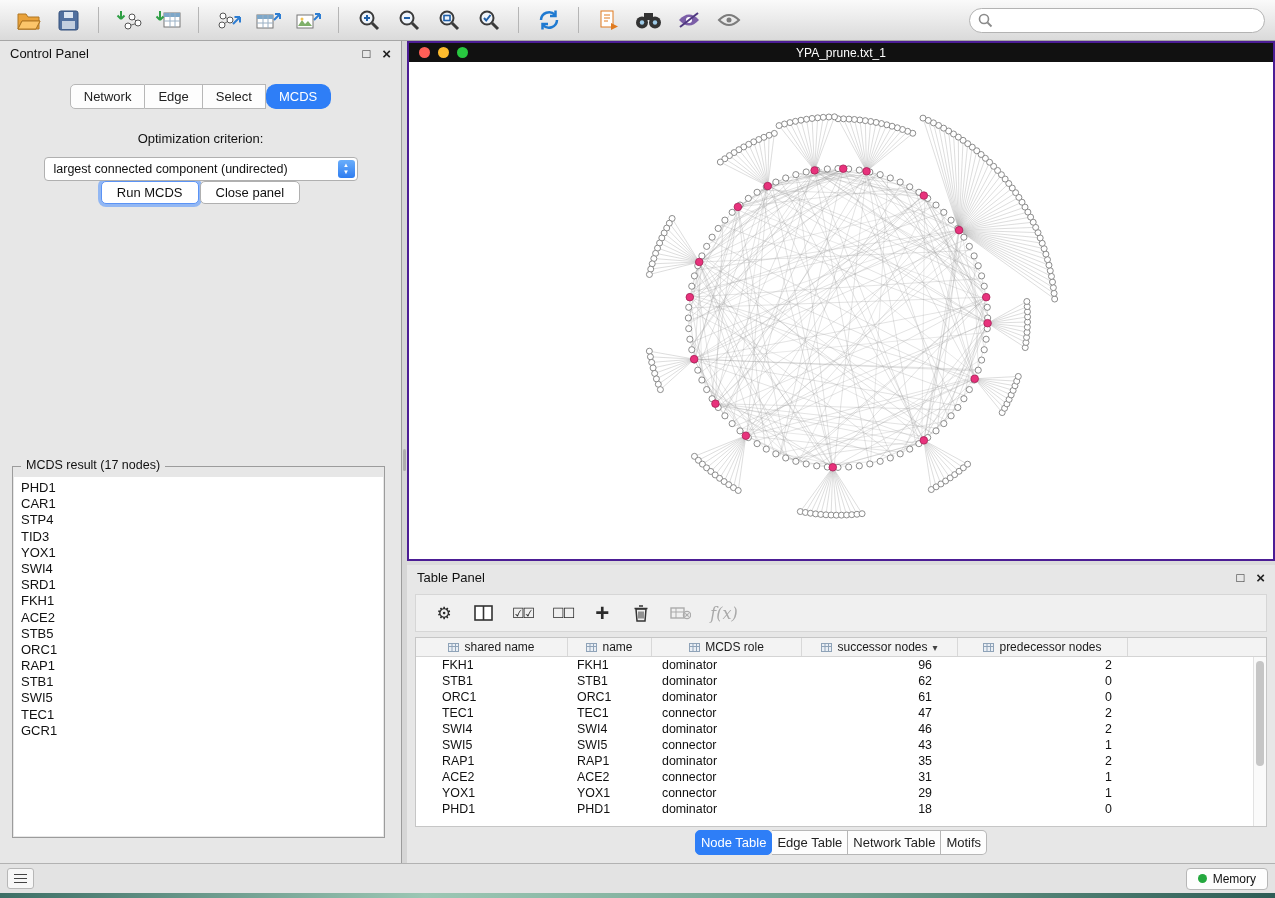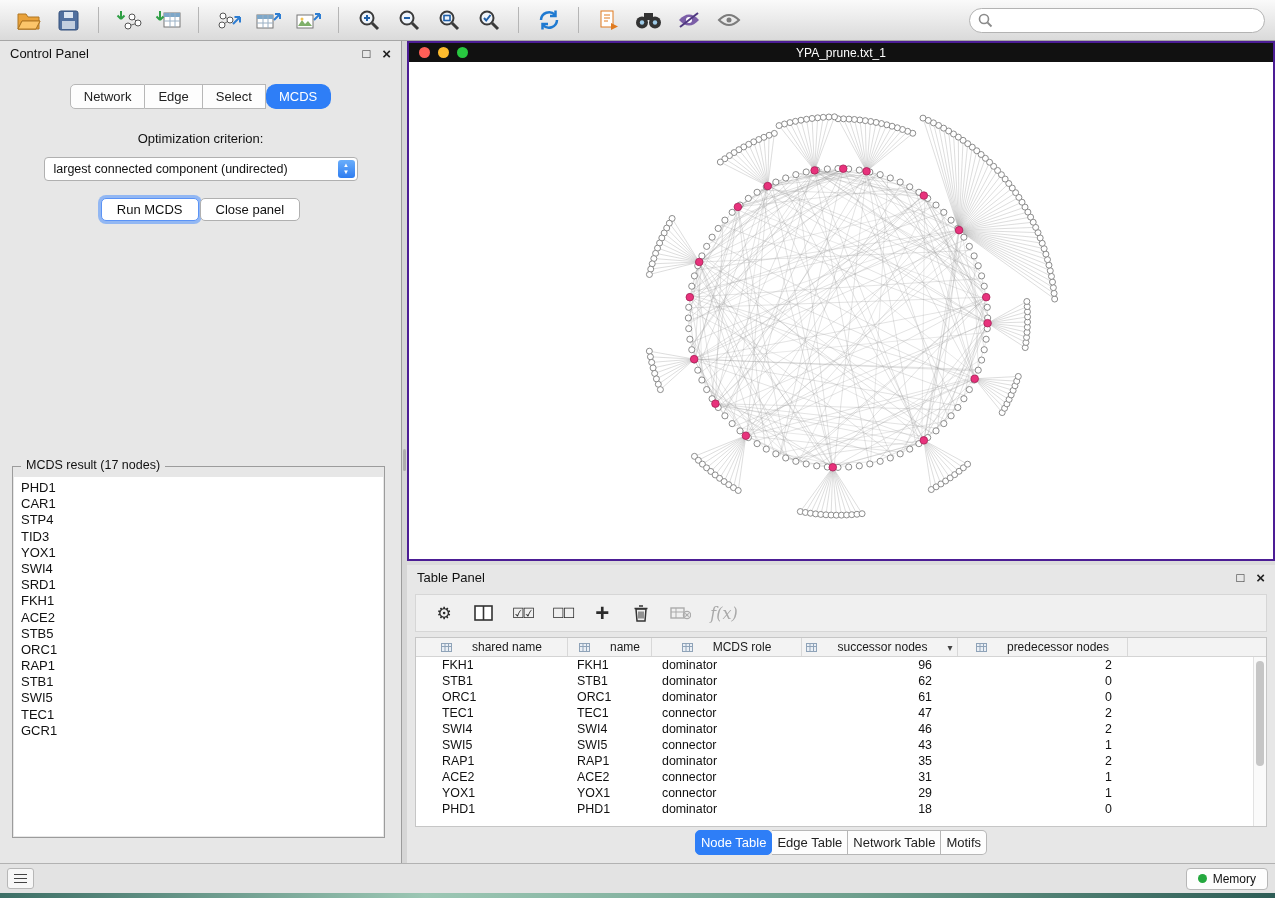--- a/index.html
+++ b/index.html
@@ -24,21 +24,21 @@
   
   .cpanel{position:absolute;left:0;top:41px;width:402px;bottom:35px;background:#e7e7e7;border-right:1px solid #9c9c9c}
   .cptabs{display:flex;justify-content:center;margin-top:18px}
   .cptab{font-size:13px;padding:4px 13px;background:#fdfdfd;border:1px solid #b7b7b7;border-left:none;color:#222;cursor:default}
   .cptab:first-child{border-left:1px solid #b7b7b7;border-radius:5px 0 0 5px}
   .cptab:last-child{border-radius:0 5px 5px 0}
   .cptab.active{background:#2e7ef7;border-color:#2e7ef7;color:#fff;border-radius:10px}
   .optlabel{text-align:center;font-size:13px;margin-top:22px}
   .dropdown{width:314px;margin:11px auto 0;height:24px;background:#fff;border:1px solid #b0b0b0;border-radius:4px;display:flex;align-items:center;font-size:12.5px;padding-left:9px;position:relative}
   .dropdown .spin{position:absolute;right:2px;top:2px;bottom:2px;width:17px;background:linear-gradient(#6aaefb,#2f7df0);border-radius:3px;color:#fff;display:flex;flex-direction:column;align-items:center;justify-content:center;font-size:6px;line-height:7px}
-  .btnrow{display:flex;justify-content:center;gap:1px;margin-top:17px}
+  .btnrow{display:flex;justify-content:center;gap:1px;}
   .btn{background:#fff;border:1px solid #b0b0b0;border-radius:5px;font-size:13px;padding:3px 15px;color:#111;font-family:"Liberation Sans",sans-serif}
   .btn.focusring{box-shadow:0 0 0 3px rgba(77,144,254,.55);border-color:#5b93f5}
   .groupbox{position:absolute;left:12px;right:16px;top:425px;bottom:25px;border:1px solid #9c9c9c}
   .grouptitle{position:absolute;top:-9px;left:8px;background:#e7e7e7;padding:0 5px;font-size:12.5px}
   .mcdslist{position:absolute;left:1px;right:1px;top:10px;bottom:1px;background:#fff;padding:3px 7px;font-size:13px;overflow:hidden}
   .mcds-item{height:16.2px;line-height:16.2px}
 
   
   .vsplit{position:absolute;left:402px;top:41px;width:5px;bottom:35px;background:#d6d6d6}
   .vsplit .grip{position:absolute;left:1px;top:408px;width:3px;height:22px;background:#aeaeae;border-radius:2px}
@@ -54,21 +54,21 @@
   
   .tpanel{position:absolute;left:407px;top:565px;right:0;bottom:35px;background:#e7e7e7}
   .tptoolbar{margin:4px 8px 0;height:38px;background:#f0f0f0;border:1px solid #d6d6d6;display:flex;align-items:center;gap:19px;padding:0 18px}
   .tpi{display:flex;align-items:center;justify-content:center;min-width:20px;height:26px;color:#2b2b2b}
   .tpi.glyph{font-size:17px;line-height:1}
   .tpi.plus{font-size:24px;font-weight:bold}
   .tpi.dim{color:#a9a9a9}
   .fx{font-family:"DejaVu Serif",serif;font-style:italic;font-size:16px;color:#a9a9a9}
   .tablewrap{position:absolute;left:8px;right:8px;top:72px;bottom:36px;background:#fff;border:1px solid #c6c6c6;overflow:hidden}
   .thead{display:flex;height:19px;background:#f3f3f3;border-bottom:1px solid #d4d4d4;font-size:12px;color:#1a1a1a}
-  .thcell{display:flex;align-items:center;justify-content:center;gap:20px;border-right:1px solid #d8d8d8;height:100%}
+  .thcell{display:flex;align-items:center;justify-content:center;gap:5px;border-right:1px solid #d8d8d8;height:100%}
   .thfill{flex:1;border-right:none}
   .c0{width:152px}.c1{width:84px}.c2{width:150px}.c3{width:156px}.c4{width:170px}
   .tbody{font-size:12.4px}
   .trow{display:flex;height:16px;align-items:center}
   .tcell{overflow:hidden;white-space:nowrap}
   .tcell.c0{padding-left:26px}.tcell.c1{padding-left:9px}.tcell.c2{padding-left:10px}
   .tcell.c3{text-align:right;padding-right:26px}.tcell.c4{text-align:right;padding-right:16px}
   .vscroll{position:absolute;right:0;top:19px;bottom:0;width:13px;background:#fafafa;border-left:1px solid #e2e2e2}
   .vthumb{position:absolute;left:2px;right:2px;top:4px;height:62%;background:#c6c6c6;border-radius:5px}
   .btabs{position:absolute;left:0;right:0;bottom:8px;display:flex;justify-content:center}

